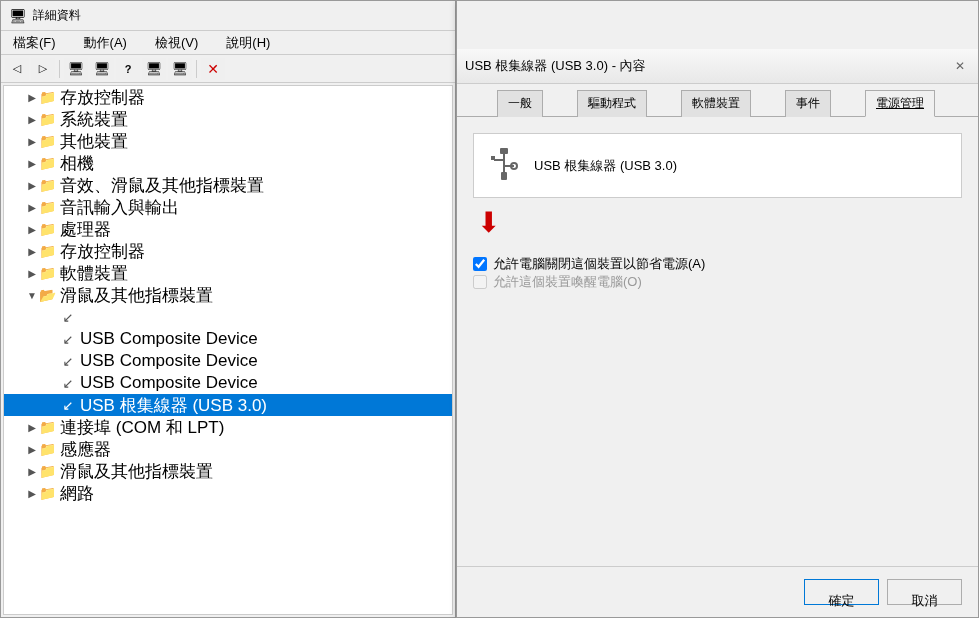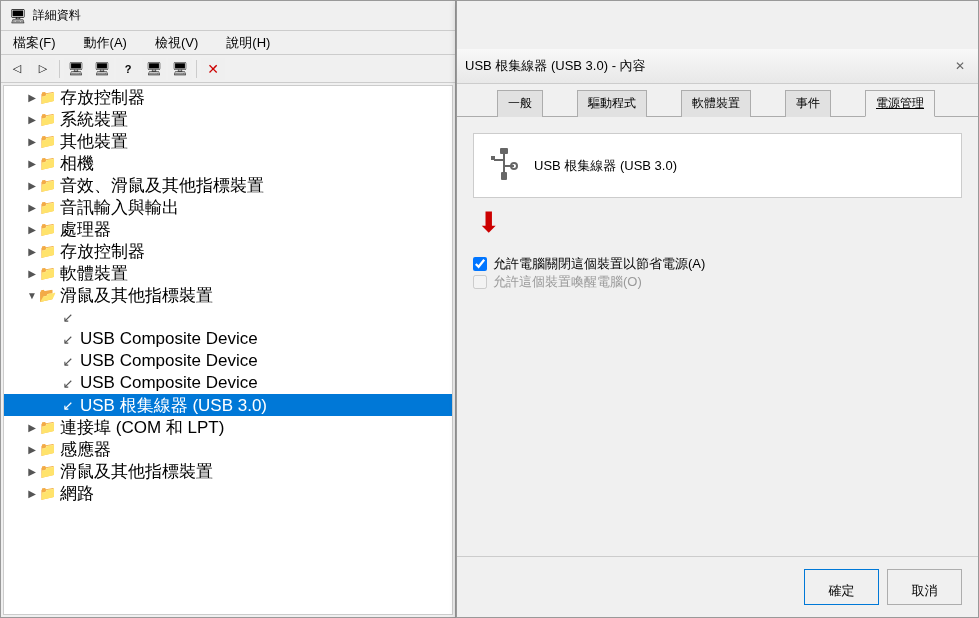--- a/index.html
+++ b/index.html
@@ -257,21 +257,21 @@
       display: flex;
       justify-content: flex-end;
       gap: 8px;
       padding: 12px 16px;
       border-top: 1px solid #ccc;
       background: #f0f0f0;
     }
 
     .footer-btn {
       min-width: 75px;
-      height: 36px;
+      height: 26px;
       padding: 12px 12px;
       border: 1px solid #adadad;
       background: #f0f0f0;
       cursor: pointer;
       font-size: 13px;
       font-family: inherit;
     }
 
     .footer-btn.primary {
       border-color: #0078d7;

